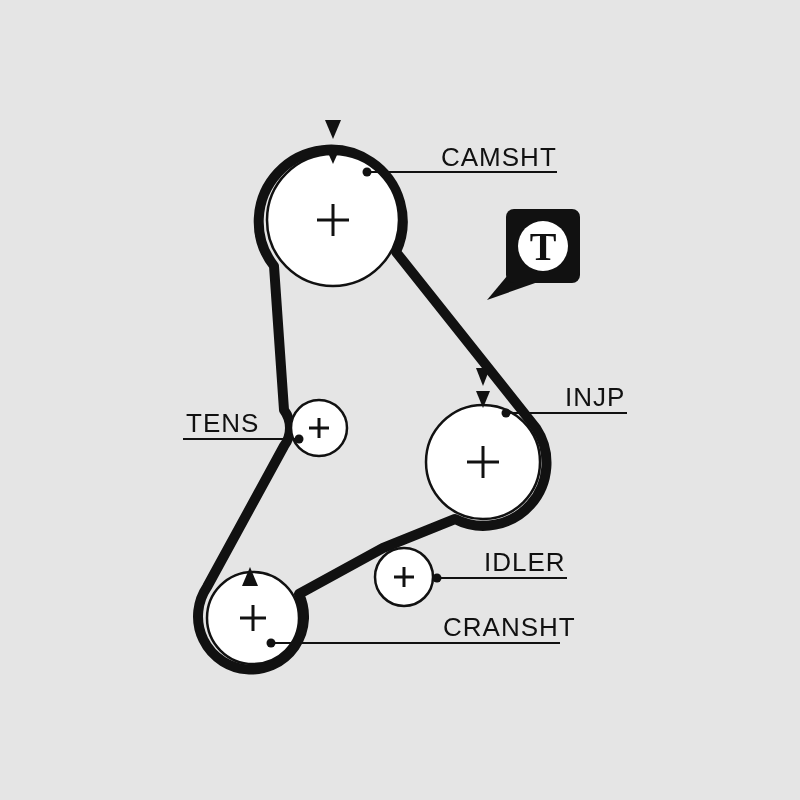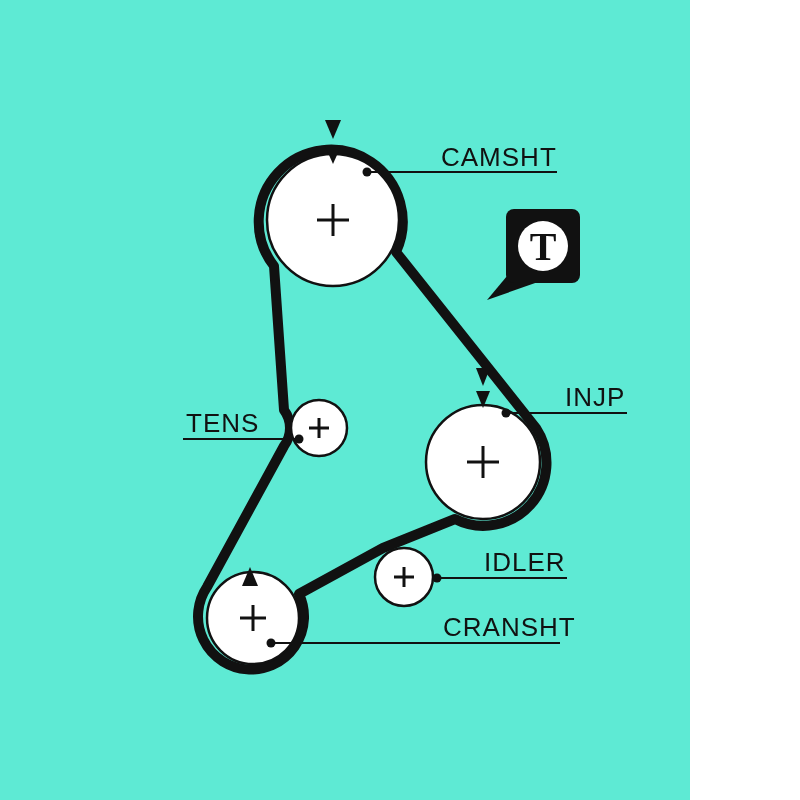--- a/index.html
+++ b/index.html
@@ -3,23 +3,23 @@
 <meta charset="utf-8">
 <style>
   html, body {
     margin: 0;
     padding: 0;
     background: #ffffff;
     font-family: "Liberation Sans", sans-serif;
   }
   .canvas {
     position: relative;
-    width: 690px;
+    width: 800px;
     height: 800px;
-    background: #5eead4;
+    background: #e5e5e5;
     overflow: hidden;
   }
   svg { display: block; }
   .belt {
     fill: none;
     stroke: #111111;
     stroke-width: 10;
     stroke-linejoin: round;
   }
   .pulley {

